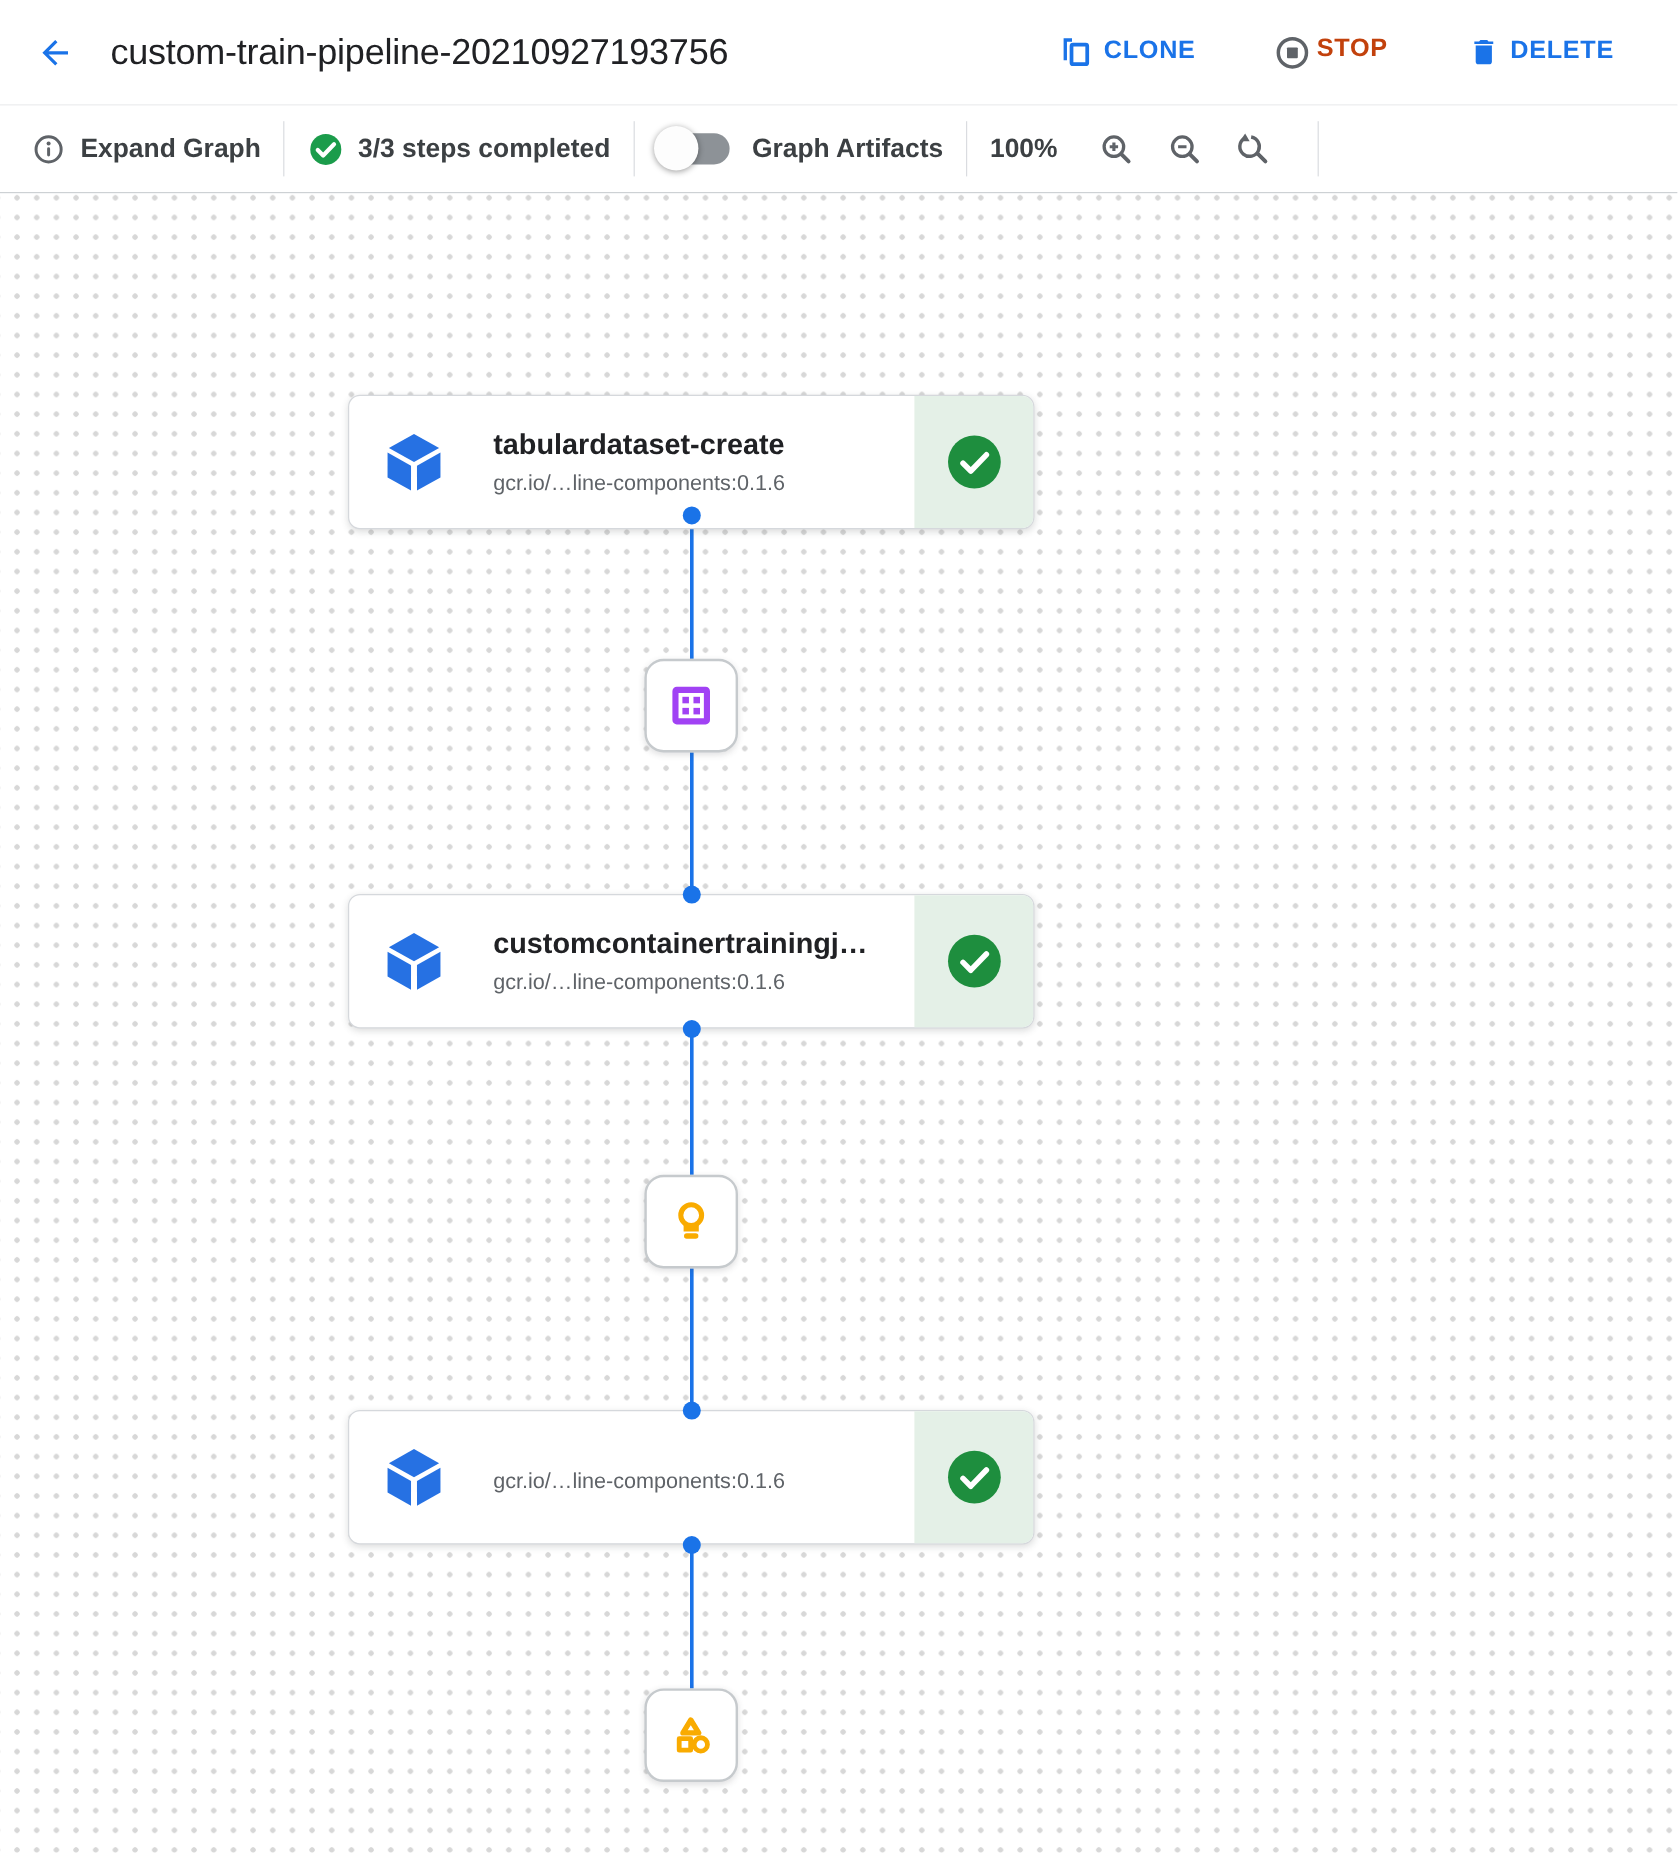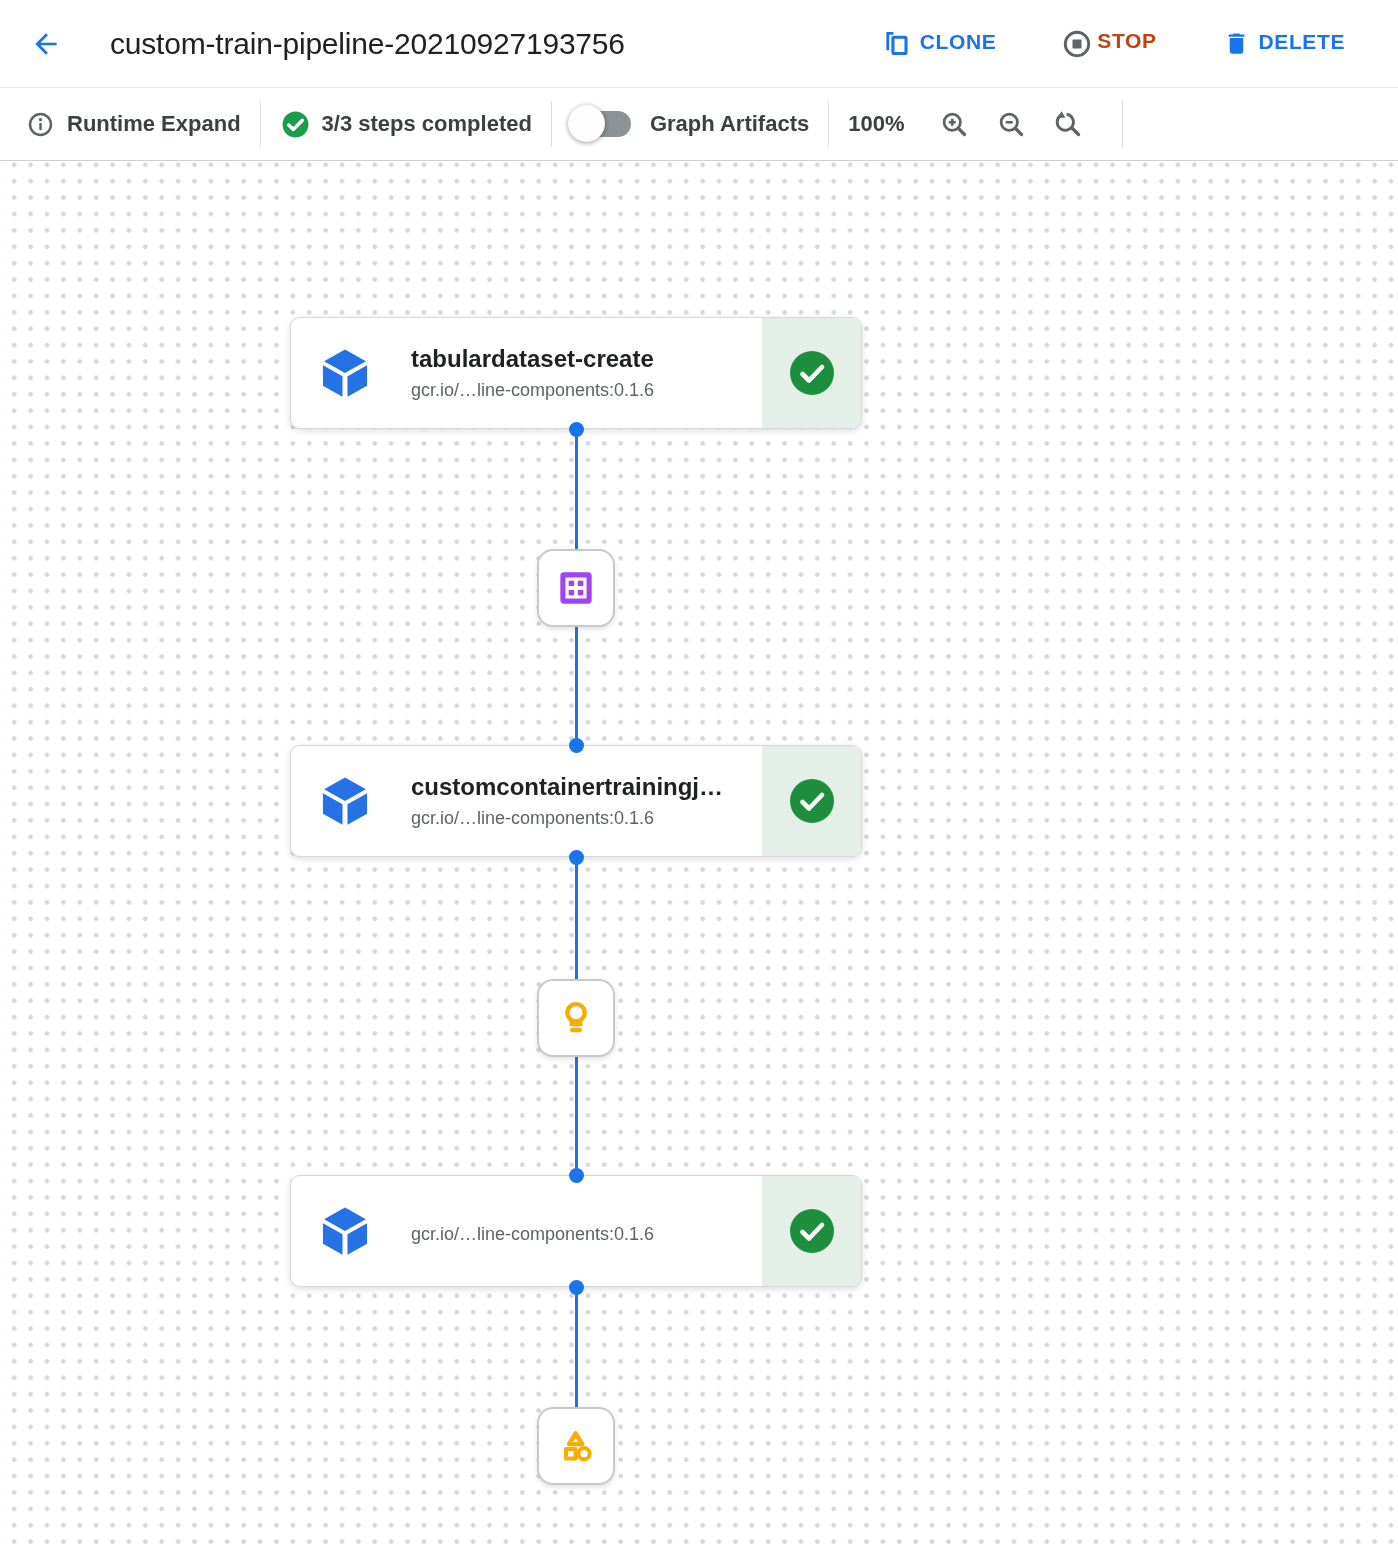--- a/index.html
+++ b/index.html
@@ -4,21 +4,21 @@
 <style>
   * { box-sizing: border-box; margin: 0; padding: 0; }
   html,body { width: 1398px; height: 1544px; overflow: hidden; background: #fff;
               font-family: "Liberation Sans", sans-serif; }
 
   
   .header { height: 88px; display: flex; align-items: center; background: #fff;
             border-bottom: 1px solid #e6e8ea; position: relative; z-index: 3; }
   .back-btn { margin-left: 26px; width: 40px; height: 40px; border: none; background: none;
               display: flex; align-items: center; justify-content: center; cursor: pointer; }
-  .page-title { margin-left: 44px; font-size: 30px; color: #202124; letter-spacing: -0.2px; }
+  .page-title { margin-left: 26px; font-size: 30px; color: #202124; letter-spacing: -0.2px; }
   .hdr-spacer { flex: 1; }
   .hdr-actions { display: flex; align-items: center; gap: 66px; margin-right: 53px; }
   .hdr-btn { display: flex; align-items: flex-start; gap: 9px; background: none; border: none;
              cursor: pointer; font-family: inherit; font-size: 21px; font-weight: 700;
              letter-spacing: 0.6px; color: #1a73e8; }
   .hdr-btn.stop { color: #c2410c; gap: 5px; }
 
   
   .toolbar { height: 73px; display: flex; align-items: center; background: #fff;
              border-bottom: 1px solid #cdd1d4; padding-left: 27px; position: relative; z-index: 3; }
@@ -109,21 +109,21 @@
 </div>
 
 <div class="toolbar">
   <span class="info-ic">
     <svg width="27" height="27" viewBox="0 0 24 24">
       <circle cx="12" cy="12" r="9.3" fill="none" stroke="#5f6368" stroke-width="2.2"></circle>
       <circle cx="12" cy="7.7" r="1.5" fill="#5f6368"></circle>
       <rect x="10.9" y="10.4" width="2.2" height="6.8" rx="1.1" fill="#5f6368"></rect>
     </svg>
   </span>
-  <span class="tb-label">Runtime Expand</span>
+  <span class="tb-label">Expand Graph</span>
 
   <div class="tb-divider"></div>
 
   <span class="steps-check">
     <svg width="31" height="31" viewBox="0 0 24 24">
       <circle cx="12" cy="12" r="10" fill="#1b9c4b"></circle>
       <polyline points="6.8,12.4 10.3,15.9 17.3,8.7" fill="none" stroke="#fff" stroke-width="2.7" stroke-linecap="round" stroke-linejoin="round"></polyline>
     </svg>
   </span>
   <span class="tb-label">3/3 steps completed</span>
@@ -178,21 +178,21 @@
   <div class="edge" style="top:696px;height:122px"></div>
   <div class="edge" style="top:896px;height:118px"></div>
   <div class="edge" style="top:1126px;height:120px"></div>
 
   <div class="port" style="top:261px"></div>
   <div class="port" style="top:577px"></div>
   <div class="port" style="top:689px"></div>
   <div class="port" style="top:1007px"></div>
   <div class="port" style="top:1119px"></div>
 
-  <div class="pnode" style="top:156px">
+  <div class="pnode" style="top:168px">
     <span class="step-ic">
       <svg width="54" height="54" viewBox="0 0 24 24" fill="#2671e3">
         <path d="M12 1.6 21.3 6.8 12 12 2.7 6.8Z"></path>
         <path d="M2.2 8.5 10.9 13.4V22.6L2.2 17.7Z"></path>
         <path d="M21.8 8.5 13.1 13.4V22.6L21.8 17.7Z"></path>
       </svg>
     </span>
     <div class="ntext">
       <div class="ntitle">tabulardataset-create</div>
       <div class="nsub">gcr.io/…line-components:0.1.6</div>

